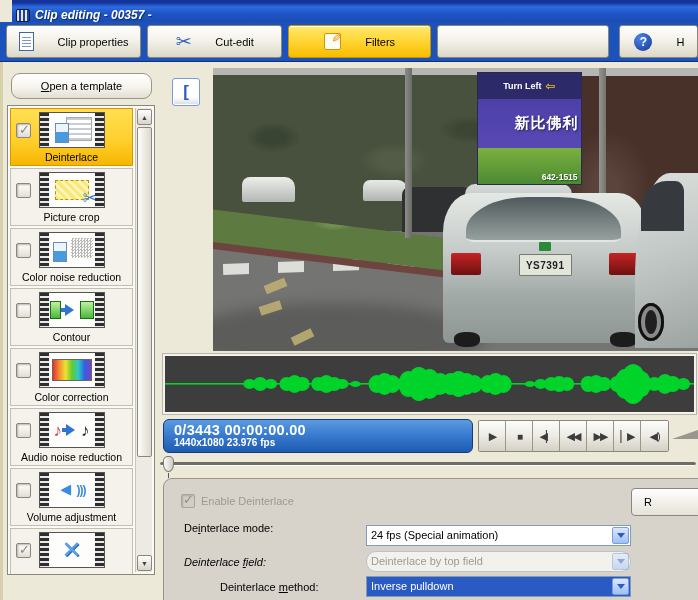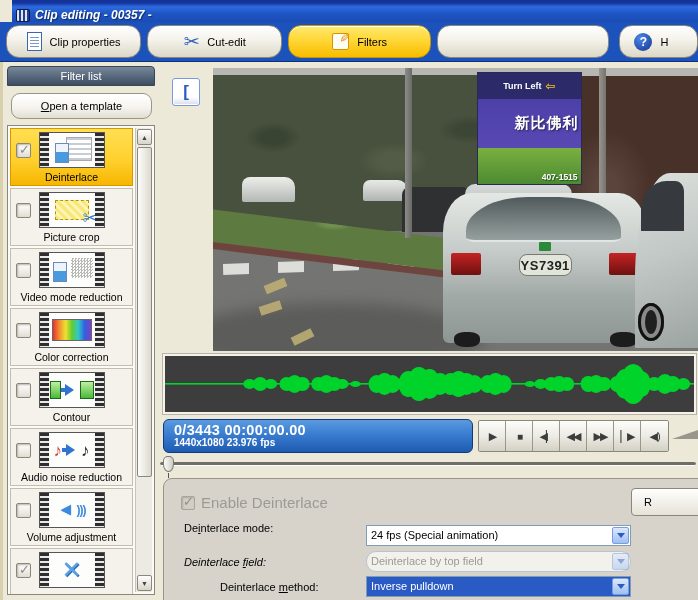--- a/index.html
+++ b/index.html
@@ -17,22 +17,22 @@
     background:linear-gradient(180deg,#1536a0 0%,#2e6be0 20%,#1e55c4 55%,#1b4cb4 100%);
     border-top:3px solid #15349a;display:flex;align-items:flex-end;padding-left:4px;font-style:italic;}
   .app-icon{width:14px;height:13px;margin-right:5px;background:
     repeating-linear-gradient(90deg,#dde4f4 0 2px,#23408e 2px 4px);
     border:1px solid #0a1c50;border-radius:2px;}
   .titlebar .ttl{color:#fff;font-weight:bold;font-size:12px;text-shadow:1px 1px 1px #10306e;}
 
   
   .toolbar{position:absolute;left:0;top:22px;width:698px;height:40px;background:var(--toolbar_blue);
     border-bottom:1px solid #10306e;display:flex;align-items:center;padding:3px 0 3px 6px;gap:6px;}
-  .tbtn{height:33px;border:1px solid #8a8878;border-radius:13px;display:flex;align-items:center;
-    justify-content:center;gap:8px;background:linear-gradient(180deg,#ffffff 0%,#f4f2ea 45%,#dcd8c8 100%);
+  .tbtn{height:33px;border:1px solid #8a8878;border-radius:3px;display:flex;align-items:center;
+    justify-content:center;gap:24px;background:linear-gradient(180deg,#ffffff 0%,#f4f2ea 45%,#dcd8c8 100%);
     box-shadow:inset 0 1px 0 #fff;color:#000;cursor:pointer;}
   .tbtn.gold{background:linear-gradient(180deg,#ffe96e 0%,#ffd737 45%,#f8bc00 100%);border-color:#c89300;}
   .tbtn .lbl{font-size:11px;}
   .doc-icon{width:15px;height:19px;background:#fff;border:1px solid #3a64b4;position:relative;}
   .doc-icon::after{content:"";position:absolute;left:2px;top:4px;width:9px;height:10px;
     background:repeating-linear-gradient(180deg,#7a98cc 0 1px,transparent 1px 3px);}
   .scissors-icon{color:#2f62b8;font-size:19px;line-height:1;}
   .filters-icon{width:17px;height:17px;background:#fffef4;border:1px solid #d89400;border-radius:2px;position:relative;}
   .filters-icon::after{content:"\270E";position:absolute;right:-2px;top:-4px;color:#e88a00;font-size:13px;transform:rotate(90deg);}
   .help-icon{width:18px;height:18px;border-radius:50%;background:radial-gradient(circle at 35% 30%,#4a86e8,#16348e);
@@ -132,22 +132,22 @@
   .bb-bot{flex:1;background:linear-gradient(180deg,#7ab040 0%,#4c8a32 100%);position:relative;}
   .bb-bot .ph{position:absolute;right:3px;bottom:2px;color:#fff;font-size:8.5px;font-weight:bold;text-shadow:1px 1px 1px #20501a;}
   .v-sedan{left:47.5%;top:44%;width:42%;height:53%;
     background:linear-gradient(180deg,#e4e8e4 0%,#c6ccca 38%,#a2aaa8 68%,#8e9694 100%);
     border-radius:14% 14% 3% 3% / 26% 26% 4% 4%;}
   .v-sedan>div{position:absolute;}
   .sd-win{left:11%;top:3%;width:76%;height:30%;background:linear-gradient(180deg,#505a5c,#96a09e);
     border-radius:40% 40% 6% 6% / 75% 75% 10% 10%;border-bottom:2px solid #e0e6e4;}
   .sd-tl{width:15%;height:15%;top:40%;background:linear-gradient(180deg,#c42424,#6e1010);border-radius:2px;}
   .sd-tl.l{left:3.5%;} .sd-tl.r{right:3.5%;}
-  .sd-plate{left:37%;top:41%;width:26%;height:15%;background:#e2e6da;border:1px solid #7a7a6e;border-radius:8px;
-    color:#222;font-size:13px;font-weight:bold;display:flex;align-items:center;justify-content:center;letter-spacing:.5px;}
+  .sd-plate{left:37%;top:41%;width:26%;height:15%;background:#e2e6da;border:1px solid #7a7a6e;border-radius:1px;
+    color:#222;font-size:10px;font-weight:bold;display:flex;align-items:center;justify-content:center;letter-spacing:.5px;}
   .sd-badge{left:47%;top:33%;width:6%;height:6%;background:#2a8a3a;border-radius:1px;}
   .sd-wh{width:13%;height:10%;bottom:-3%;background:#1c1c1c;border-radius:40%;}
   .sd-wh.l{left:5%;} .sd-wh.r{right:5%;}
   .v-carR{left:87%;top:37%;width:16%;height:62%;background:linear-gradient(160deg,#dce0dc 0%,#c2c8c6 45%,#9aa2a0 100%);
     border-radius:45% 0 0 0 / 60% 0 0 0;}
   .v-carR .win{position:absolute;left:8%;top:5%;width:55%;height:28%;background:#363a3e;border-radius:60% 20% 0 0;}
   .v-carR .wh{position:absolute;left:4%;bottom:4%;width:34%;height:22%;background:#202020;border-radius:50%;
     box-shadow:inset 0 0 0 3px #111, inset 0 0 0 7px #8a8a8a;}
 
   
@@ -172,21 +172,21 @@
   .seek .thumb{position:absolute;left:3px;top:0;width:11px;height:16px;border:1px solid #7a7870;
     background:linear-gradient(90deg,#fbfbf9,#cfccc2);border-radius:5px 5px 50% 50%;cursor:pointer;}
   .seek .tick{position:absolute;left:8px;top:17px;width:1px;height:5px;background:#555;}
 
   
   .settings{position:absolute;left:5px;top:416px;width:560px;height:190px;background:var(--settings_gray);
     border:1px solid #98948a;border-radius:9px 3px 0 0;}
   .en-row{position:absolute;left:17px;top:15px;display:flex;align-items:center;gap:6px;}
   .gcheck{width:14px;height:14px;border:1px solid #a8a49a;background:#d2cec6;box-shadow:inset 1px 1px 2px #b0aca2;position:relative;border-radius:2px;}
   .gcheck.checked::after{content:"\2713";position:absolute;left:1px;top:-3px;color:#8e8e88;font-size:13px;font-weight:bold;}
-  .en-lbl{color:#9b9b93;font-size:15px;}
+  .en-lbl{color:#9b9b93;font-size:11px;}
   .reset-btn{position:absolute;left:467px;top:9px;width:90px;height:28px;border:1px solid #8a887c;border-radius:4px;
     background:linear-gradient(180deg,#fff,#e6e2d8);display:flex;align-items:center;padding-left:12px;font-size:11px;cursor:pointer;}
   .srow{position:absolute;left:20px;height:21px;display:flex;align-items:center;font-size:11px;color:#000;}
   .srow.r1{top:38px;} .srow.r2{top:72px;font-style:italic;} .srow.r3{top:97px;margin-left:36px;}
   .ak{text-decoration:underline;}
   .dd{position:absolute;left:202px;width:265px;height:21px;background:#fff;border:1px solid #7f9db9;font-size:11px;cursor:pointer;}
   .dd.r1{top:46px;} .dd.r2{top:72px;border-radius:10px;} .dd.r3{top:97px;}
   .dd .val{position:absolute;left:4px;top:3px;right:20px;white-space:nowrap;overflow:hidden;}
   .dd .arrow{position:absolute;right:1px;top:1px;bottom:1px;width:17px;border:1px solid #7a9ce0;border-radius:2px;
     background:linear-gradient(180deg,#dce8fc,#9ec0f0);display:flex;align-items:center;justify-content:center;}
@@ -219,21 +219,20 @@
     <span class="lbl">Filters</span>
   </div>
   <div class="tbtn" style="width:176px"></div>
   <div class="tbtn" style="width:80px;justify-content:flex-start;padding-left:14px;margin-left:4px">
     <span class="help-icon">?</span>
     <span class="lbl">H</span>
   </div>
 </div>
 
 <div class="sidebar">
-  <div class="flist-header">Filter list</div>
   <div class="open-template">
     <span><span class="ak">O</span><span>pen a template</span></span>
   </div>
   <div class="flist-box">
 
     <div class="fitem selected">
       <span class="fcheck checked"></span>
       <span class="fstrip">
         <span class="ic ic-deint">
             <i class="page"></i>
@@ -254,43 +253,43 @@
     </div>
 
     <div class="fitem">
       <span class="fcheck"></span>
       <span class="fstrip">
         <span class="ic ic-vnoise">
             <i class="glass"></i>
             <i class="speck"></i>
           </span>
       </span>
-      <span class="flabel">Video mode reduction</span>
-    </div>
-
-    <div class="fitem">
-      <span class="fcheck"></span>
-      <span class="fstrip">
-        <span class="ic">
-            <i class="ic-color"></i>
-          </span>
-      </span>
-      <span class="flabel">Color correction</span>
+      <span class="flabel">Color noise reduction</span>
     </div>
 
     <div class="fitem">
       <span class="fcheck"></span>
       <span class="fstrip">
         <span class="ic ic-contour">
             <i class="sq"></i>
             <i class="arr"></i>
             <i class="sq" style="width:15px"></i>
           </span>
       </span>
       <span class="flabel">Contour</span>
+    </div>
+
+    <div class="fitem">
+      <span class="fcheck"></span>
+      <span class="fstrip">
+        <span class="ic">
+            <i class="ic-color"></i>
+          </span>
+      </span>
+      <span class="flabel">Color correction</span>
     </div>
 
     <div class="fitem">
       <span class="fcheck"></span>
       <span class="fstrip">
         <span class="ic ic-audio">
             <i class="n1">♪</i>
             <i class="arr"></i>
             <i class="n2">♪</i>
           </span>
@@ -346,21 +345,21 @@
     <div class="v-car-bk"></div>
     <div class="v-billboard">
       <div class="bb-top">
         <span class="t">Turn Left</span>
         <span class="a">⇦</span>
       </div>
       <div class="bb-mid">
         <span class="t">新比佛利</span>
       </div>
       <div class="bb-bot">
-        <span class="ph">407-1515</span>
+        <span class="ph">642-1515</span>
       </div>
     </div>
     <div class="v-pole1"></div>
     <div class="v-pole2"></div>
     <div class="v-sedan">
       <div class="sd-win"></div>
       <div class="sd-tl l"></div>
       <div class="sd-tl r"></div>
       <div class="sd-badge"></div>
       <div class="sd-plate">YS7391</div>

